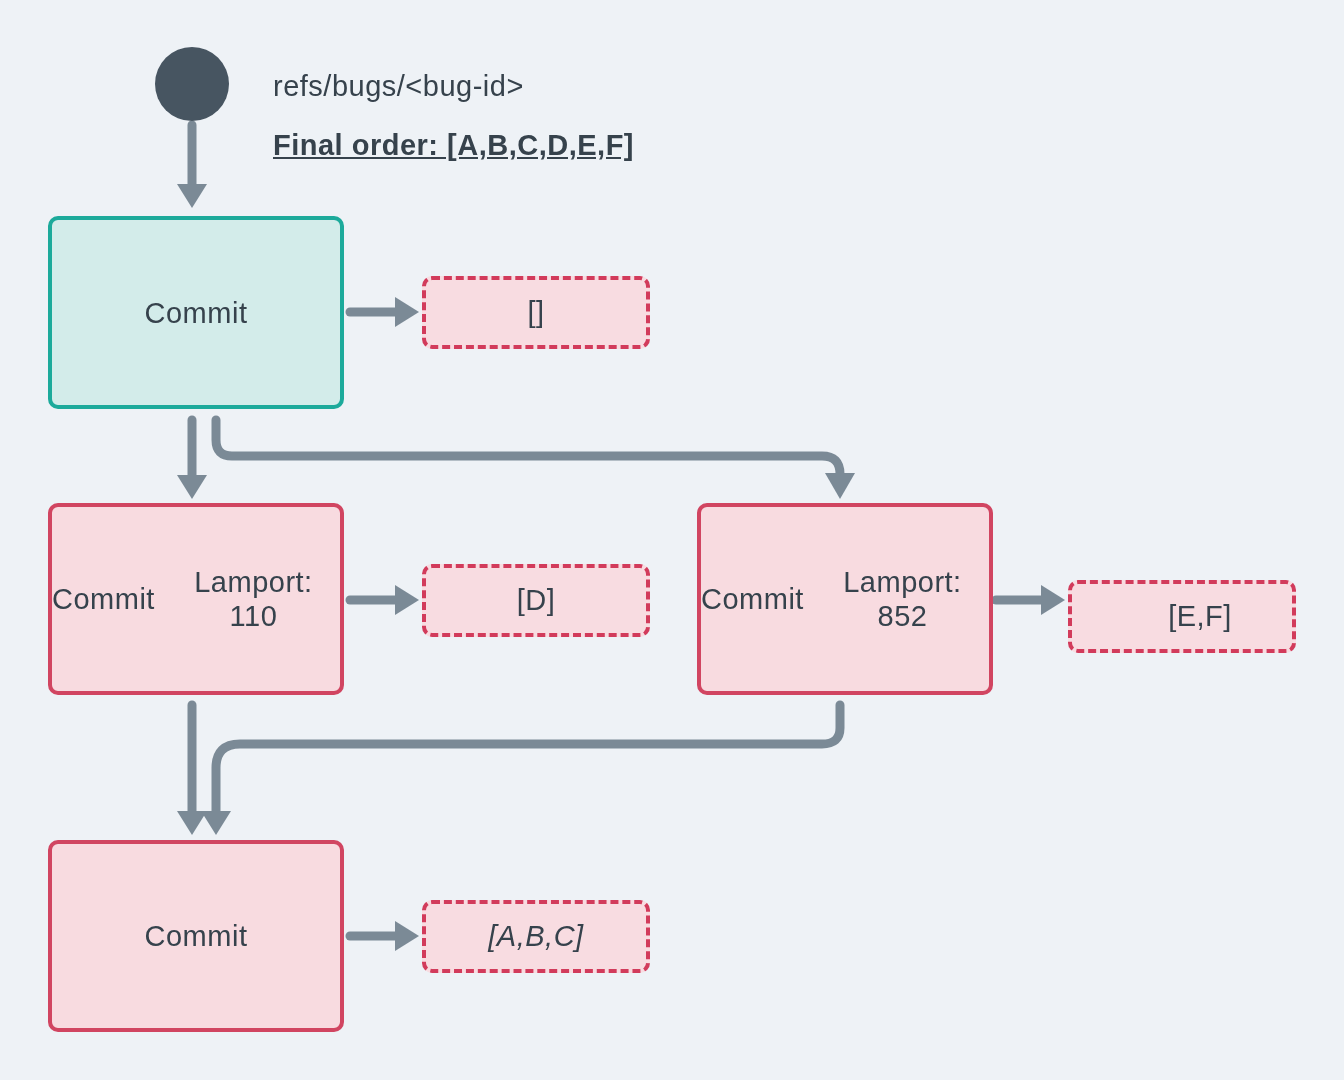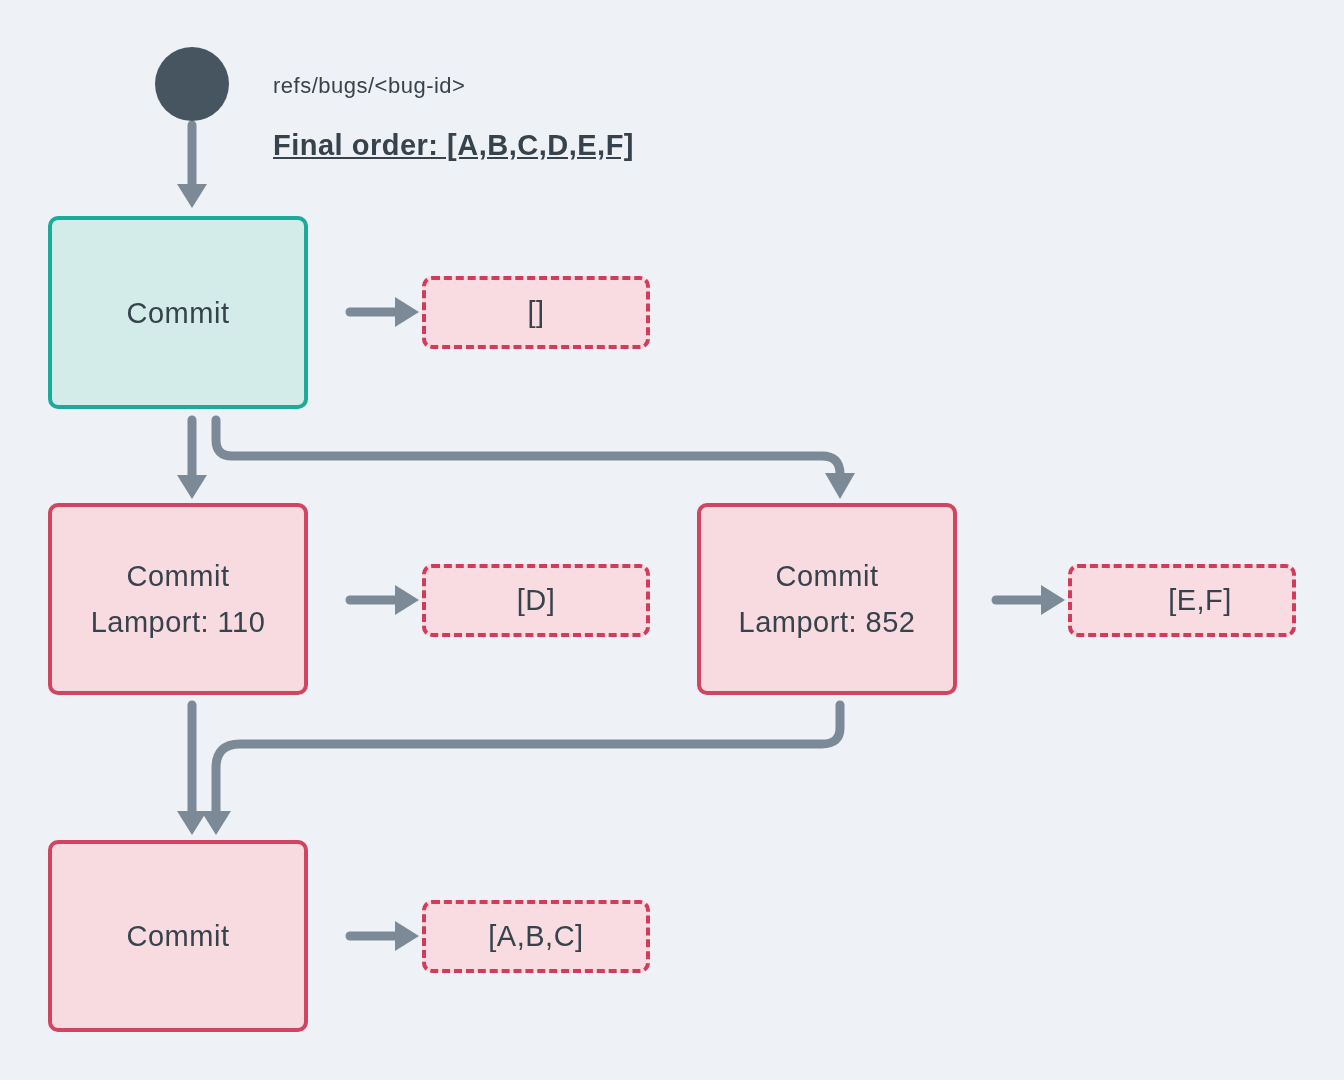--- a/index.html
+++ b/index.html
@@ -41,35 +41,35 @@
     fill:var(--edge);
     stroke:none;
   }
   .ref-circle{
     position:absolute;left:155px;top:47px;
     width:74px;height:74px;border-radius:50%;
     background:var(--ref-node);
   }
   .ref-label{
     position:absolute;left:273px;top:68px;
-    font-size:22px;line-height:36px;
+    font-size:29px;line-height:36px;
     letter-spacing:0.5px;
   }
   .final-order{
     position:absolute;left:273px;top:127px;
     font-size:29px;line-height:36px;
     font-weight:bold;
     letter-spacing:0.5px;
     text-decoration:underline;
   }
   .commit-box{
     position:absolute;
-    width:260px;height:192px;
+    width:296px;height:192px;
     border-radius:10px;
-    display:flex;flex-direction:column;
+    display:flex;flex-direction:row;
     align-items:center;justify-content:center;
     gap:12px;
     background:var(--commit-fill);
     border:4px solid var(--commit-border);
   }
   .commit-box.head{
     background:var(--head-commit-fill);
     border-color:var(--head-commit-border);
     height:193px;
   }
@@ -89,22 +89,22 @@
   .op-label{
     font-size:29px;
     letter-spacing:0.5px;
   }
   .pos-commit-864{left:48px;top:216px;}
   .pos-commit-246{left:48px;top:503px;}
   .pos-commit-537{left:697px;top:503px;}
   .pos-commit-127{left:48px;top:840px;}
   .pos-op-864{left:422px;top:276px;}
   .pos-op-246{left:422px;top:564px;}
-  .pos-op-537{left:1068px;top:564px;padding-left:36px;}
-  .pos-op-127{left:422px;top:900px;}
+  .pos-op-537{left:1068px;top:580px;padding-left:36px;}
+  .pos-op-127{left:422px;top:900px;font-style:italic;}
 </style>
 </head>
 <body>
 
 <div class="canvas">
 
   <svg class="edges" viewBox="0 0 1344 1080" aria-hidden="true">
 
     <path class="edge" d="M192 125 V184"></path>
     <polygon class="arrowhead" points="177,184 207,184 192,208"></polygon>

